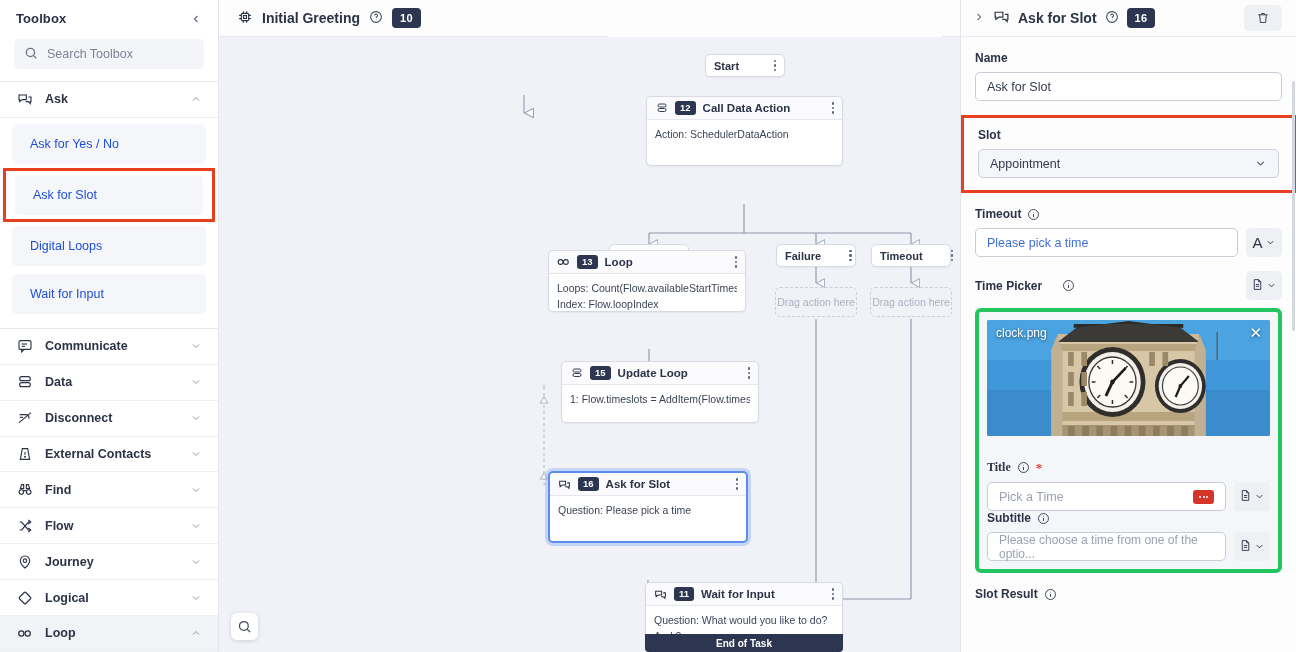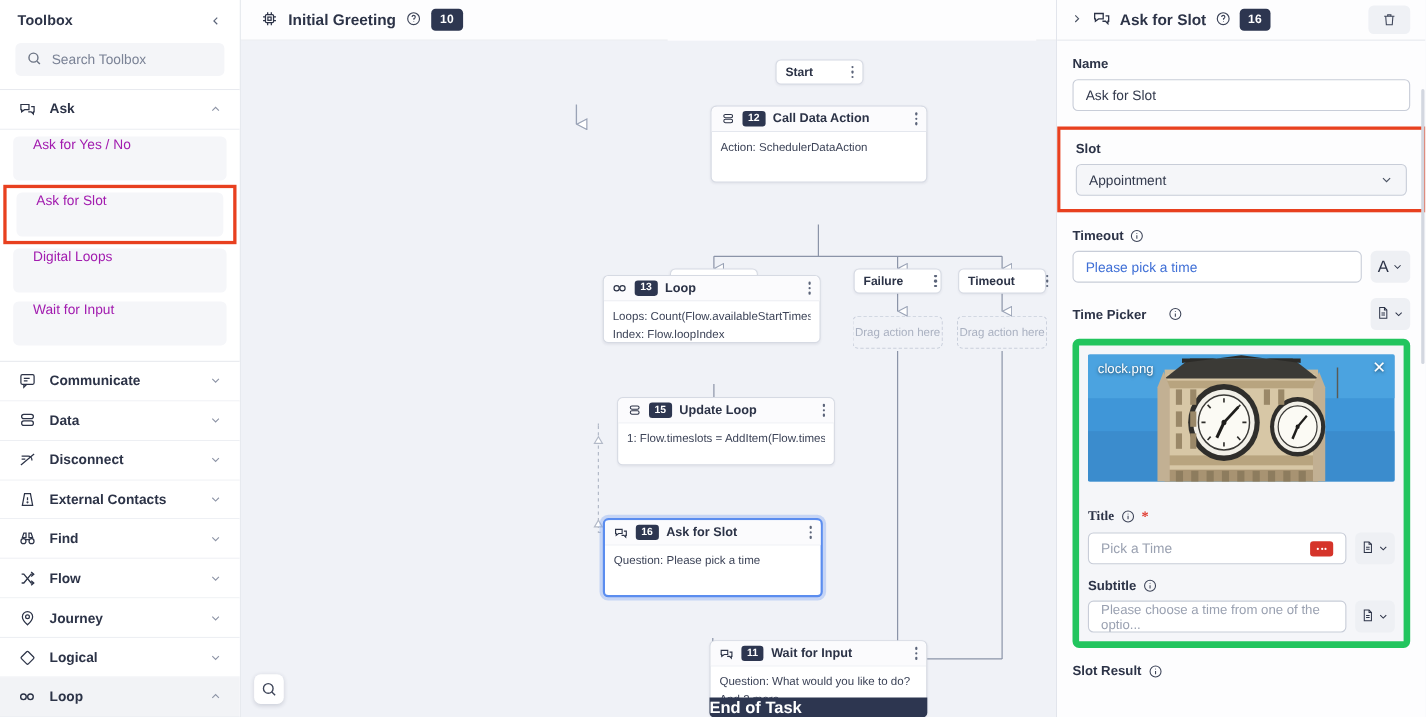--- a/index.html
+++ b/index.html
@@ -25,22 +25,22 @@
   .tb-sep { height:1px; background:#e6e8ee; }
 
   .cat { height:38px; display:flex; align-items:center; padding:0 16px; gap:12px;
          border-bottom:1px solid #edeff3; cursor:pointer; background:#fff; }
   .cat.active-bottom { background:#f2f3f6; }
   .cat .ic { width:17px; height:17px; display:flex; align-items:center; justify-content:center; color:#2c3347; flex:0 0 auto;}
   .cat .nm { font-size:12.5px; font-weight:700; color:#2c3347; }
   .cat .chev { margin-left:auto; color:#8d94a6; display:flex; }
 
   .items { padding:6px 12px 6px 12px; }
-  .item { height:40px; background:#f5f6f9; border-radius:5px; display:flex; 
-          padding:0 18px; font-size:12.5px; color:#a21caf; margin-bottom:8px; cursor:pointer; }
+  .item { height:40px; background:#f5f6f9; border-radius:5px; display:flex; align-items:center;
+          padding:0 18px; font-size:12.5px; color:#1d4ed8; margin-bottom:8px; cursor:pointer; }
   .item-hl-wrap { position:relative; margin:-4px -9px 4px -9px; padding:4px 9px; border:3px solid #e8401f; }
   .item-hl-wrap .item { margin-bottom:0; }
 
   
   .center { width:742px; height:652px; display:flex; flex-direction:column; background:#fdfdfe;
             border-right:1px solid #e2e5ec; position:relative; }
   .c-head { height:37px; display:flex; align-items:center; padding:16px 18px; gap:9px;
             border-bottom:1px solid #e6e8ee; background:#fdfdfe; flex:0 0 auto;}
   .c-head .ttl { font-size:14px; font-weight:700; color:#2c3347; }
   .badge { background:#2d3650; color:#fff; font-size:11px; font-weight:700; border-radius:4px;
@@ -64,22 +64,22 @@
   .nd .ico { width:13px; height:13px; display:flex; align-items:center; justify-content:center; color:#2c3347;}
 
   .pill { position:absolute; background:#fff; border:1px solid #d6dae3; border-radius:5px; height:23px;
           display:flex; align-items:center; padding:0 8px; box-shadow:0 1px 2px rgba(30,40,70,.05);gap:16px;}
   .pill .lb { font-size:11px; font-weight:700; color:#2c3347; }
   .pill .k { margin-left:auto; padding-left:12px; display:flex; flex-direction:column; gap:2px; }
   .pill .k i { width:2.5px;height:2.5px;border-radius:50%;background:#5b6479;display:block;}
 
   .drop { position:absolute; border:1px dashed #c9cfdb; border-radius:5px; display:flex;
           align-items:center; justify-content:center; font-size:10.5px; color:#aab1c1; background:transparent;}
-  .endtask { position:absolute; background:#2d3650; color:#fff; font-size:15px; font-weight:700;
-             display:flex; align-items:center; border-radius:0 0 4px 4px;}
+  .endtask { position:absolute; background:#2d3650; color:#fff; font-size:10px; font-weight:700;
+             display:flex; align-items:center; justify-content:center; border-radius:0 0 4px 4px;}
   .selected { border:2px solid #5b8def; box-shadow:0 0 0 3px rgba(120,160,240,.35); }
   .zoombtn { position:absolute; left:12px; bottom:12px; width:27px; height:27px; background:#fff;
              border-radius:6px; display:flex; align-items:center; justify-content:center;
              box-shadow:0 1px 4px rgba(30,40,70,.16); cursor:pointer; color:#3d4458; }
 
   
   .right { width:335px; height:652px; background:#fdfdfe; display:flex; flex-direction:column; position:relative; overflow:hidden;}
   .r-head { height:37px; display:flex; align-items:center; gap:8px; padding:0 14px 0 12px;
             border-bottom:1px solid #e6e8ee; flex:0 0 auto;}
   .r-head .ttl { font-size:14px; font-weight:700; color:#2c3347;}
@@ -92,21 +92,21 @@
   .fld { height:29px; background:#f5f6f9; border:1px solid #c8cdd8; border-radius:5px;
          display:flex; align-items:center; padding:0 11px; font-size:12.5px; color:#333a4d; }
   .fld.white { background:#fff; }
   .fld .chev { margin-left:auto; color:#4a5262; display:flex;}
   .row { display:flex; gap:8px; align-items:center; }
   .row .fld { flex:1 1 auto; }
   .sqbtn { width:36px; height:29px; background:#eef0f4; border-radius:5px; display:flex;
            align-items:center; justify-content:center; gap:2px; color:#2c3347; cursor:pointer; flex:0 0 auto;}
   .hl-box { border:3px solid #e8401f; margin:0 -14px; padding:10px 14px 12px 14px; }
   .mb14 { margin-bottom:14px; }
-  .card { border:6px solid #22c55e; border-radius:6px; background:#f5f6f9; padding:8px; }
+  .card { border:4px solid #22c55e; border-radius:6px; background:#f5f6f9; padding:8px; }
   .imgwrap { position:relative; height:116px; border-radius:2px; overflow:hidden; }
   .imgwrap .fname { position:absolute; left:9px; top:6px; color:#fff; font-size:12px;
                     text-shadow:0 1px 3px rgba(0,0,0,.6); }
   .imgwrap .x { position:absolute; right:8px; top:5px; color:#fff; font-size:15px; line-height:1; cursor:pointer;
                 text-shadow:0 1px 3px rgba(0,0,0,.5);}
   .redchip { width:21px; height:14px; background:#d5342a; border-radius:3px; display:flex;
              align-items:center; justify-content:center; gap:1.5px; margin-left:auto; flex:0 0 auto;}
   .redchip i { width:2px; height:2px; background:#fff; border-radius:50%; display:block;}
   .ghost { color:#9aa1b1; }
   .vscroll { position:absolute; right:1px; top:44px; width:3px; height:250px; background:#d3d7e0; border-radius:2px;}
@@ -734,21 +734,21 @@
           <span>Title</span>
           <span class="info">
             <svg width="13" height="13" viewBox="0 0 24 24" fill="none" stroke="#3d4458" stroke-width="1.8">
                 <circle cx="12" cy="12" r="9.2"></circle>
                 <line x1="12" y1="11" x2="12" y2="16.5"></line>
                 <circle cx="12" cy="7.8" r=".85" fill="#3d4458" stroke="none"></circle>
               </svg>
           </span>
           <span class="req">*</span>
         </div>
-        <div class="row" style="margin-bottom:12px;">
+        <div class="row" style="">
           <div class="fld white">
             <span class="ghost">Pick a Time</span>
             <span class="redchip">
                 <i></i>
                 <i></i>
                 <i></i>
               </span>
           </div>
           <div class="sqbtn">
             <span>

